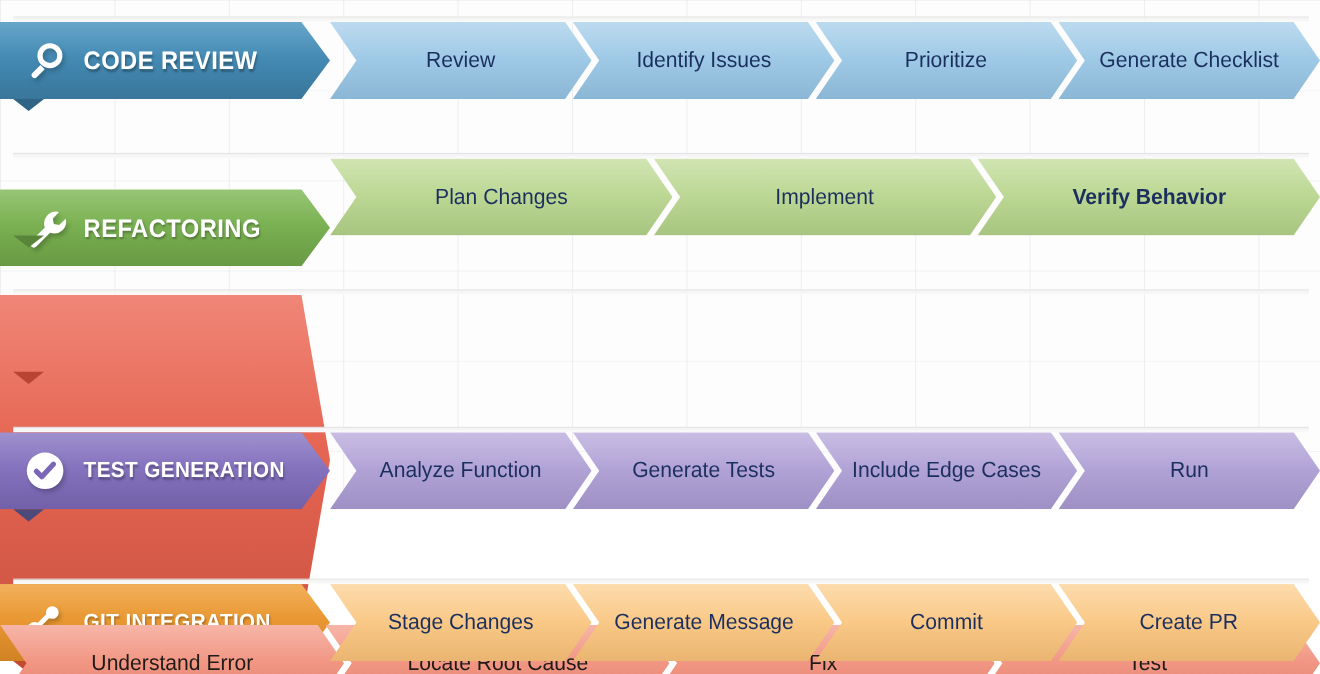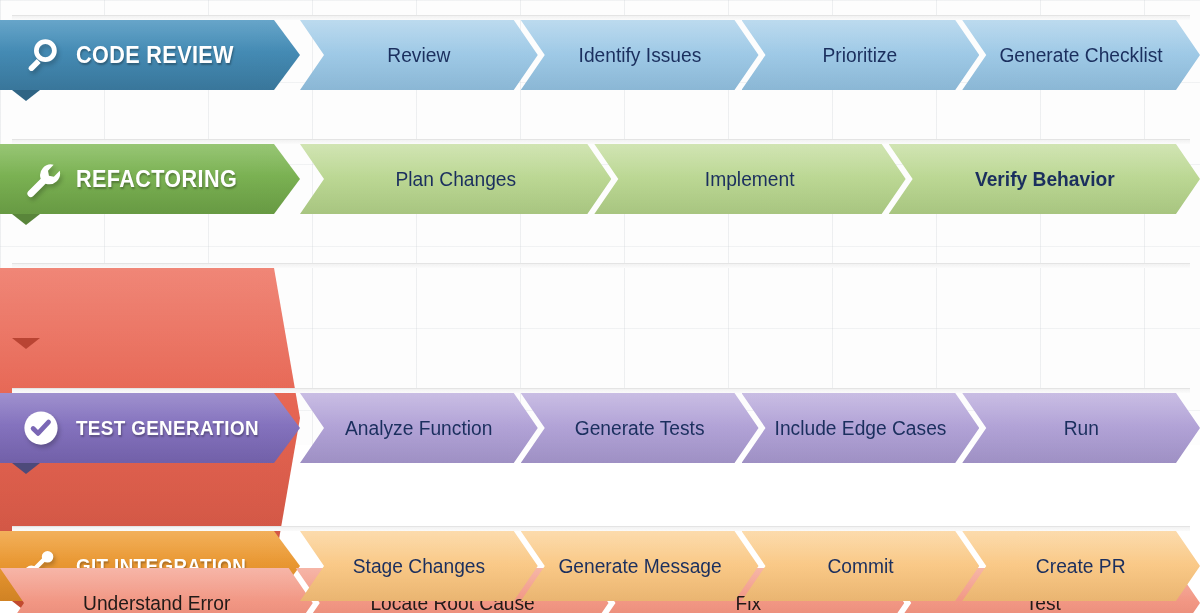--- a/index.html
+++ b/index.html
@@ -170,21 +170,21 @@
         <div class="step" style="background: linear-gradient(rgb(169, 208, 234), rgb(147, 194, 226)); z-index: 8;">
           <span class="step-label" style="color: rgb(27, 47, 94);">Prioritize</span>
         </div>
         <div class="step" style="background: linear-gradient(rgb(169, 208, 234), rgb(147, 194, 226)); z-index: 7;">
           <span class="step-label" style="color: rgb(27, 47, 94);">Generate Checklist</span>
         </div>
       </div>
     </div>
     <div class="row" style="top: 144px;">
       <div class="row-top"></div>
-      <div class="label-block" style="background: linear-gradient(rgb(132, 187, 91), rgb(111, 165, 72));">
+      <div class="label-block" style="background: linear-gradient(rgb(132, 187, 91), rgb(111, 165, 72)); margin-top: 28px;">
         <span class="label-icon">
           <svg viewBox="0 0 48 48">
             <g fill="#fff">
               <path d="M38.4 7.6a12.4 12.4 0 0 0-14.7 16.2L9.4 38.1a3.9 3.9 0 0 0 5.5 5.5l14.3-14.3A12.4 12.4 0 0 0 45.4 14.6l-6.7 6.7-5.6-1.1-1.1-5.6 6.4-7z"></path>
             </g>
           </svg>
         </span>
         <span class="label-text">REFACTORING</span>
       </div>
       <div class="fold" style="border-top-color: rgb(89, 133, 58);"></div>

